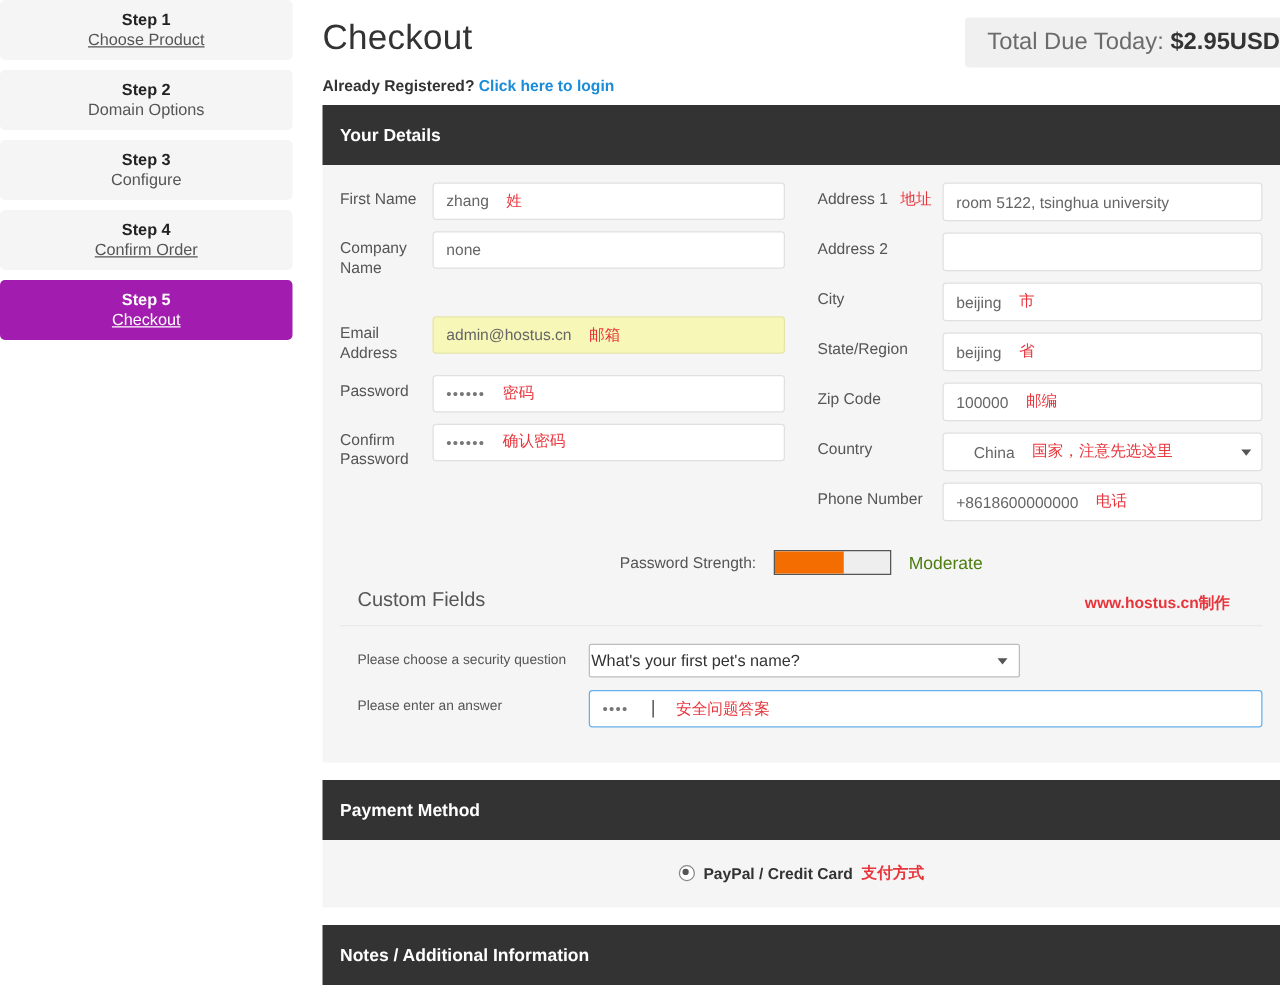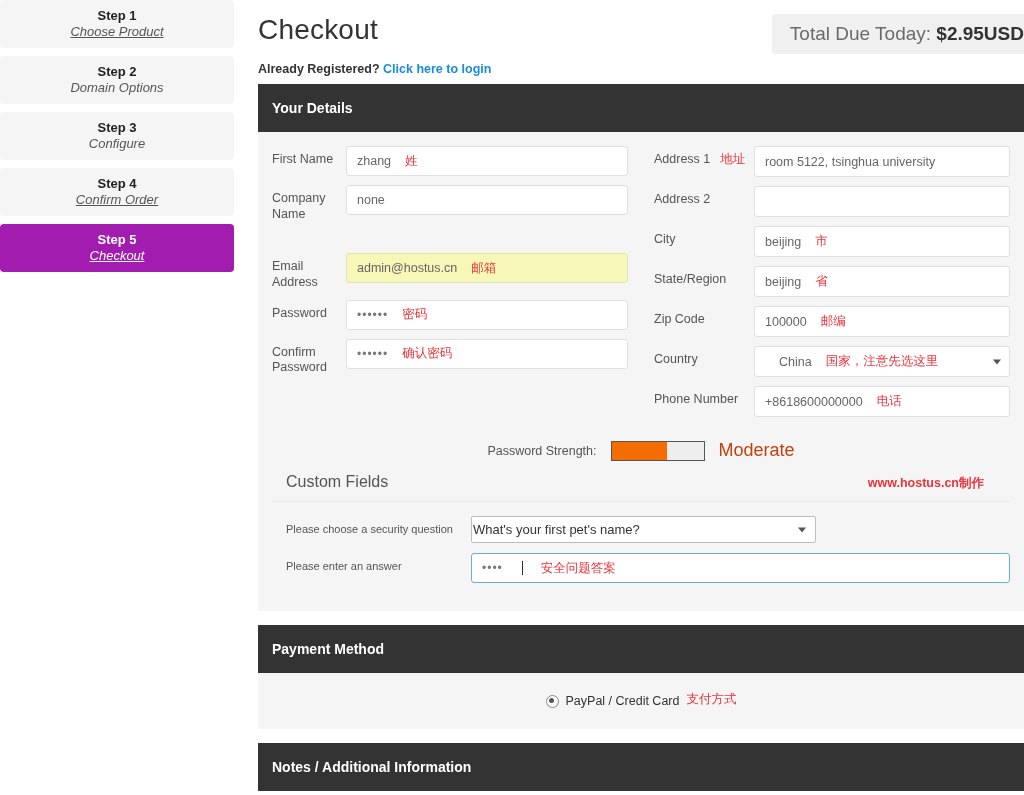--- a/index.html
+++ b/index.html
@@ -12,21 +12,21 @@
   .page{position:relative;width:916px;height:795px;border-radius:19px;}
 
   
   .sidebar{position:absolute;left:0;top:0;width:234px;}
   .step{
     background:#f5f5f5;border-radius:4px;margin-bottom:8px;
     height:48px;display:flex;flex-direction:column;
     align-items:center;justify-content:center;line-height:1.25;
   }
   .step .t{font-weight:bold;font-size:13px;color:#222;}
-  .step .s{font-size:13px;color:#555;font-style:italic;}
+  .step .s{font-size:13px;color:#555;}
   .step .s.link{text-decoration:underline;}
   .step.active{background:#1cb2e3;}
   .step.active .t,.step.active .s{color:#ffffff;}
 
   
   .main{position:absolute;left:258px;top:0;width:766px;}
   .titlerow{position:relative;height:62px;}
   h1.title{
     margin:0;padding:14px 0 0 0;font-size:28px;font-weight:normal;
     color:#333;letter-spacing:.2px;
@@ -79,21 +79,21 @@
   }
 
   
   .pwrow{display:flex;align-items:center;justify-content:center;gap:14px;margin:14px 0 4px 0;}
   .pwlabel{font-size:12.5px;color:#555;}
   .meter{
     width:92px;height:18px;border:1px solid #555;background:#eeeeee;
     position:relative;overflow:hidden;
   }
   .meter .fill{position:absolute;left:0;top:0;bottom:0;background:#f36d00;}
-  .pwtext{font-size:18px;color:#c2410c;text-align:right;}
+  .pwtext{font-size:14px;color:#4d7c0f;text-align:right;}
 
   
   .custom-title{font-size:16px;color:#555;margin:12px 0 0 14px;}
   .watermark{
     position:absolute;right:26px;font-size:12.5px;color:#e8353c;font-weight:bold;
   }
   .divider{border-top:1px solid #eaeaea;margin:10px 0 14px 0;}
   .cfrow{display:flex;align-items:flex-start;margin-bottom:10px;padding-left:14px;}
   .cflbl{width:185px;flex:0 0 185px;font-size:11px;color:#555;line-height:1.35;padding-top:6px;}
   .cfctl{flex:1;position:relative;}
@@ -105,21 +105,21 @@
   }
   .answer{
     box-sizing:border-box;width:100%;height:30px;background:#fff;
     border:1px solid #66afe9;border-radius:3px;
     display:flex;align-items:center;padding:0 10px;gap:18px;
   }
 
   
   .section{margin-top:14px;}
   .pay-body{background:#f5f5f5;padding:18px 14px;text-align:center;}
-  .pay-line{display:inline-flex;align-items:flex-end;gap:7px;font-size:12.5px;font-weight:normal;color:#333;}
+  .pay-line{display:inline-flex;align-items:center;gap:7px;font-size:12.5px;font-weight:bold;color:#333;}
   .radio{
     width:11px;height:11px;border-radius:50%;border:1px solid #888;
     background:#fff;display:inline-block;position:relative;
   }
   .radio:after{
     content:"";position:absolute;left:2px;top:2px;width:5px;height:5px;
     border-radius:50%;background:#555;
   }
 </style>
 </head>

